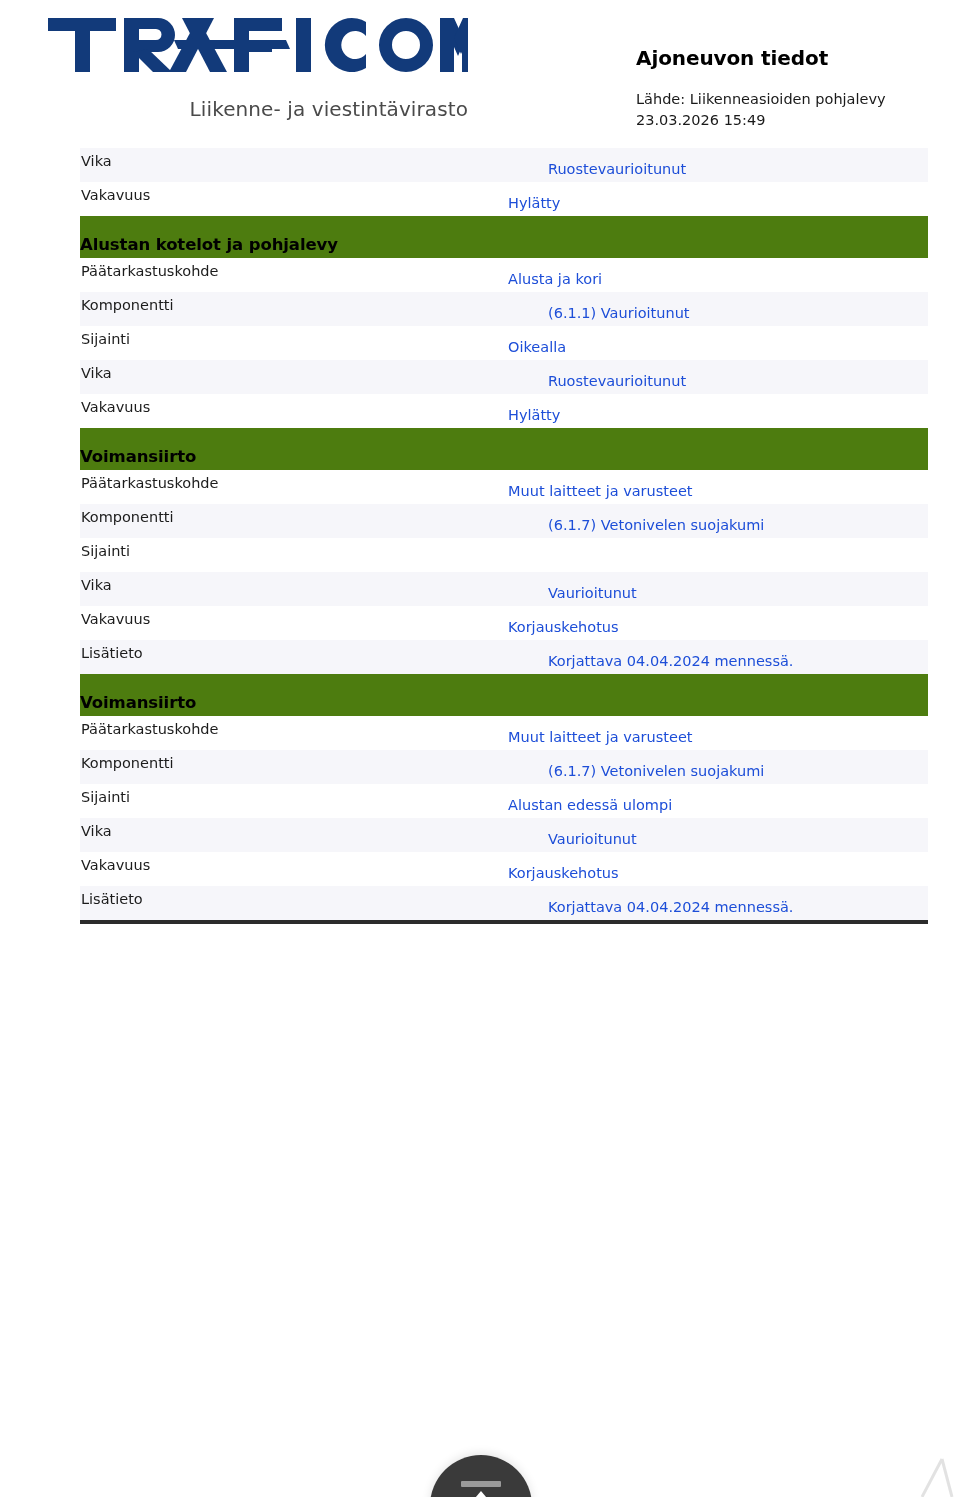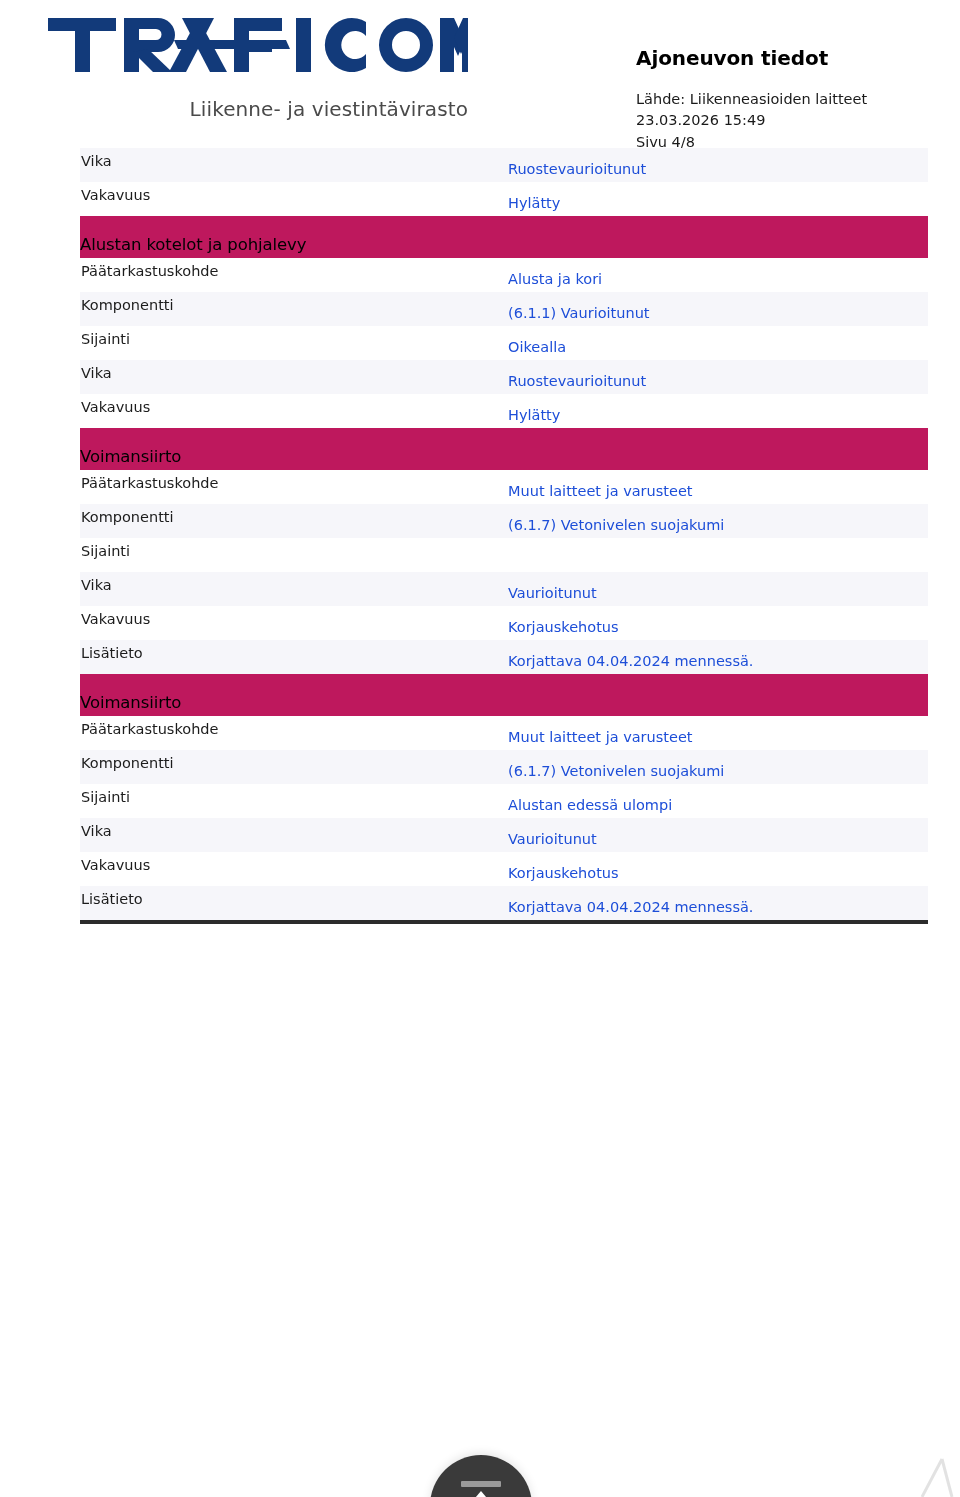--- a/index.html
+++ b/index.html
@@ -81,21 +81,21 @@
     border-bottom: 4px solid #2b2b2b;
   }
 
   .row {
     position: relative;
     height: 34px;
     display: flex;
     align-items: center;
   }
 
-  .row.striped { background: #f6f6fa; }
+  .row.striped { background: #f6f6fa; gap: 40px; }
 
   .row .label {
     width: 428px;
     flex: 0 0 428px;
     font-size: 14.5px;
     color: #1c1c1c;
     padding-left: 1px;
     line-height: 1;
     position: relative;
     top: -4px;
@@ -109,24 +109,24 @@
     position: relative;
     top: 4px;
   }
 
   .section-heading {
     height: 42px;
     display: flex;
     align-items: flex-end;
     padding-bottom: 4px;
     font-size: 16.5px;
-    font-weight: normal;
+    font-weight: bold;
     color: #000000;
     letter-spacing: -0.1px;
-    background: #be185d;
+    background: #4d7c0f;
   }
 
   
   .scrollbar-track {
     position: absolute;
     left: 923px;
     top: 148px;
     width: 12px;
     height: 770px;
     background: transparent;
@@ -209,23 +209,22 @@
           <path d="M392 58 v-54 h14 l10 22 h1 l-7 16 l-4 -9 v25 z"></path>
           <path d="M420 58 v-54 h-5 l-9 20 l7 16 l1 -2 v20 z"></path>
         </g>
       </svg>
       <span class="logo-tagline">Liikenne- ja viestintävirasto</span>
     </div>
 
     <div class="header-right">
       <div class="doc-title">Ajoneuvon tiedot</div>
       <div class="doc-meta">
-        <div>Lähde: Liikenneasioiden laitteet</div>
+        <div>Lähde: Liikenneasioiden pohjalevy</div>
         <div>23.03.2026 15:49</div>
-        <div>Sivu 4/8</div>
       </div>
     </div>
 
   </div>
 
   <div class="table" id="table-root">
       <div class="row striped">
         <div class="label">Vika</div>
         <div class="value">Ruostevaurioitunut</div>
       </div>

